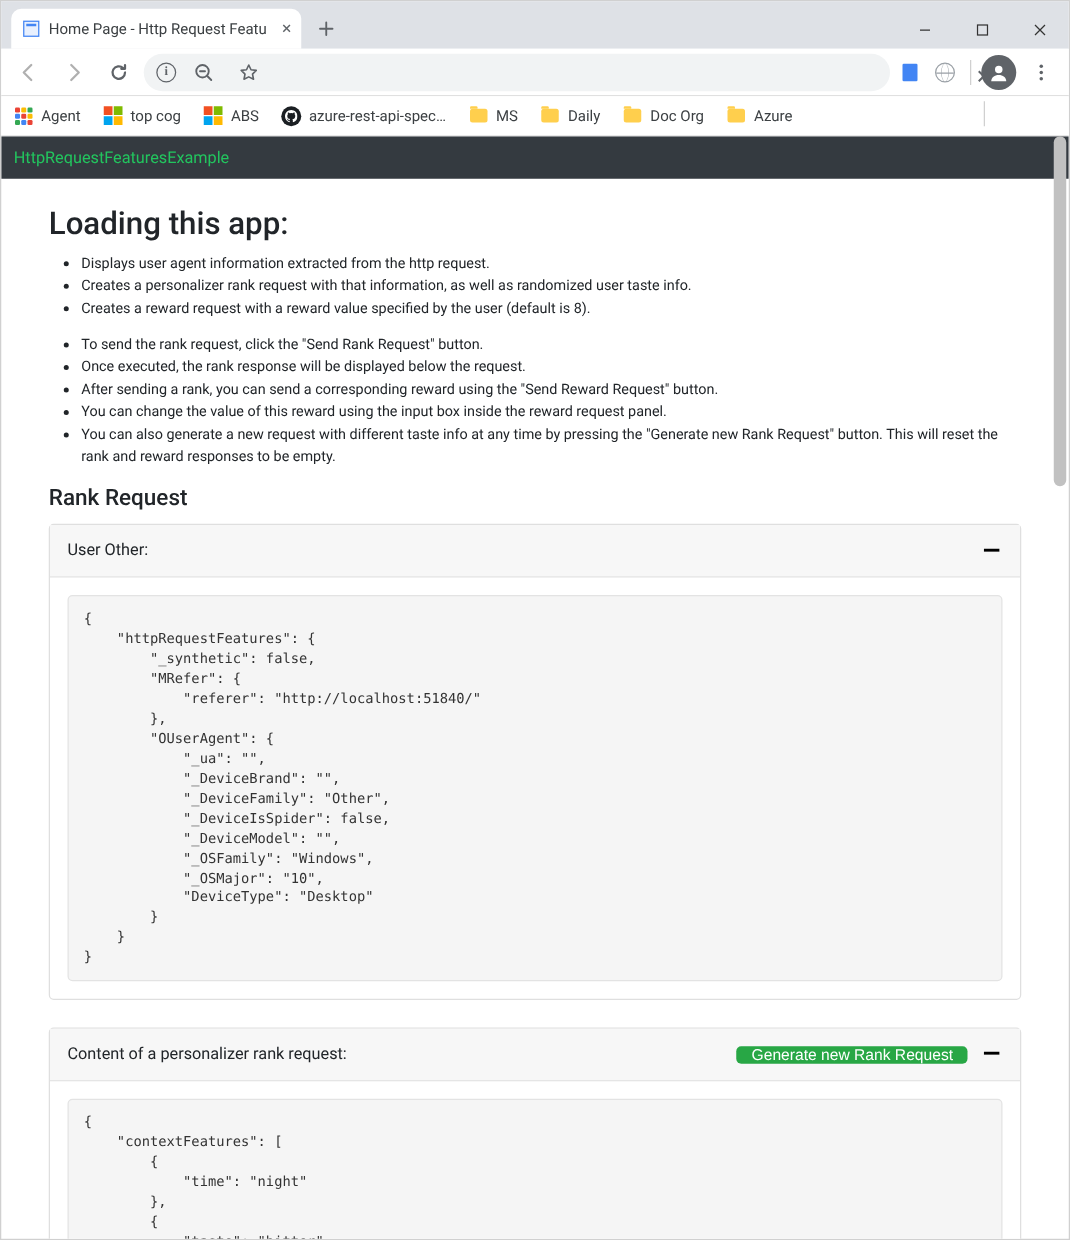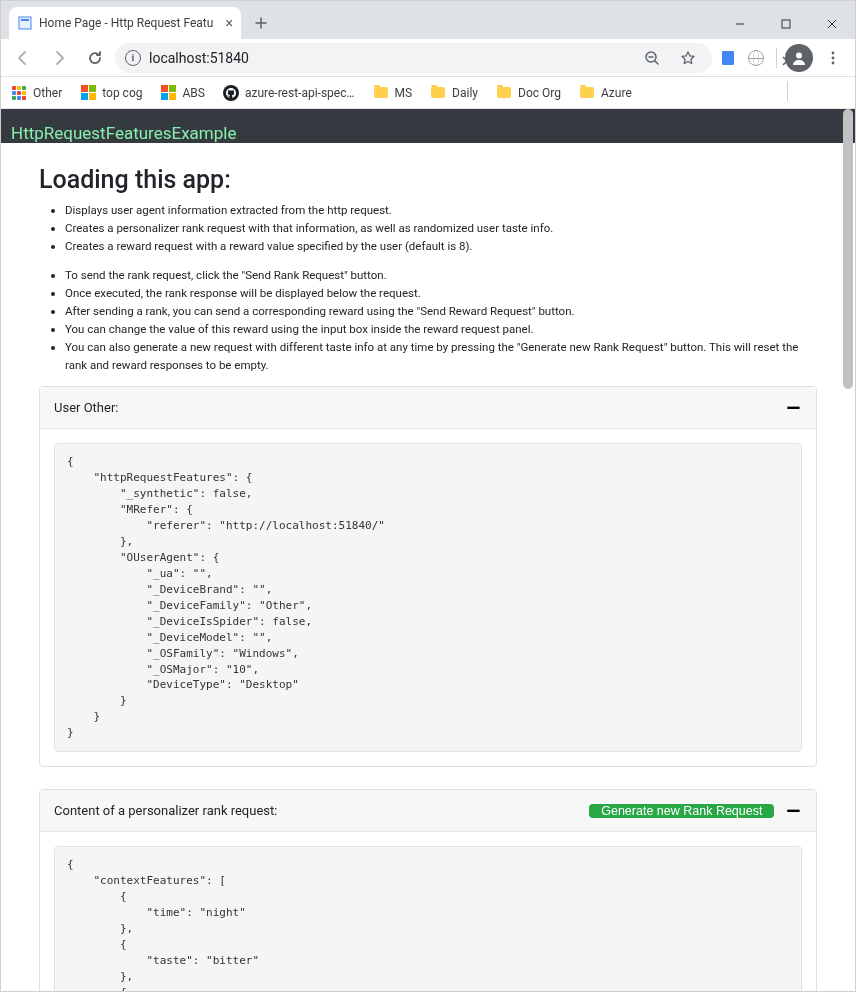--- a/index.html
+++ b/index.html
@@ -32,21 +32,21 @@
   .bm .ico {width:16px;height:16px;display:flex;align-items:center;justify-content:center;}
   .folder {width:14px;height:11px;background:#ffcf4d;border-radius:2px;position:relative;}
   .folder::before{content:"";position:absolute;top:-2px;left:0;width:6px;height:2px;background:#ffcf4d;border-radius:1px 1px 0 0;}
   .apps-ico {display:grid;grid-template-columns:repeat(3,4px);grid-template-rows:repeat(3,4px);gap:1px;}
   .apps-ico span{width:4px;height:4px;border-radius:1px;}
   .bm-overflow{margin-left:auto;display:flex;align-items:center;gap:14px;flex-direction:column;}
   
   .viewport {flex:1;overflow:hidden;position:relative;}
   .scroll-thumb {position:absolute;right:2px;top:0;width:10px;height:280px;background:#c1c1c1;border-radius:6px;}
   
-  .app-header {background:#343a40;color:#86efac;height:34px;display:flex;align-items:flex-end;padding:0 10px;font-size:17px;}
+  .app-header {background:#343a40;color:#22c55e;height:34px;display:flex;align-items:center;padding:0 10px;font-size:13px;}
   .container {padding: 10px 38px 0 38px;}
   h2.section {font-size:25px;font-weight:500;margin:12px 0 8px 0;}
   ul.info {margin:4px 0 12px 0;padding-left:26px;}
   ul.info li{font-size:11.5px;color:#212529;line-height:1.55;}
   h3.sub {font-size:18px;font-weight:500;margin:14px 0 8px 0;}
   
   .card {border:1px solid #dfdfdf;border-radius:4px;margin-top:10px;background:#fff;}
   .card-header{background:#f7f7f7;border-bottom:1px solid #e5e5e5;padding:10px 14px;display:flex;align-items:center;gap:10px;font-size:13px;color:#212529;}
   .card-header .spacer{flex:1;}
   .btn-green{background:#28a745;color:#fff;border:none;border-radius:4px;padding:0 12px;font-size:12.5px;cursor:pointer;}
@@ -117,21 +117,20 @@
           <path d="M7 3l6 6-6 6" fill="none" stroke="currentColor" stroke-width="1.8" stroke-linecap="round" stroke-linejoin="round"></path>
         </svg>
       </div>
     <div class="nav-btn">
         <svg width="18" height="18" viewBox="0 0 18 18">
           <path d="M14 9a5 5 0 1 1-1.5-3.5M14 3v3h-3" fill="none" stroke="#5f6368" stroke-width="1.8" stroke-linecap="round" stroke-linejoin="round"></path>
         </svg>
       </div>
     <div class="omnibox">
       <span class="info">i</span>
-      <span class="url">localhost:51840</span>
       <span class="omni-icon">
           <svg width="16" height="16" viewBox="0 0 16 16">
             <circle cx="7" cy="7" r="5" fill="none" stroke="#5f6368" stroke-width="1.5"></circle>
             <path d="M11 11l3 3M5 7h4" stroke="#5f6368" stroke-width="1.5" stroke-linecap="round"></path>
           </svg>
         </span>
       <span class="omni-icon">
           <svg width="16" height="16" viewBox="0 0 16 16">
             <path d="M8 2l1.8 3.8 4.2.5-3 3 0.8 4.1L8 11.5 4.2 13.4 5 9.3l-3-3 4.2-.5z" fill="none" stroke="#5f6368" stroke-width="1.3" stroke-linejoin="round"></path>
           </svg>
@@ -167,21 +166,21 @@
             <span style="background:#fbbc04"></span>
             <span style="background:#34a853"></span>
             <span style="background:#4285f4"></span>
             <span style="background:#ea4335"></span>
             <span style="background:#fbbc04"></span>
             <span style="background:#34a853"></span>
             <span style="background:#4285f4"></span>
             <span style="background:#ea4335"></span>
           </span>
         </span>
-      <span>Other</span>
+      <span>Agent</span>
     </div>
     <div class="bm">
         <span class="ico">
           <span class="ms-sq">
             <span></span>
             <span></span>
             <span></span>
             <span></span>
           </span>
         </span>
@@ -265,20 +264,21 @@
       </ul>
 
       <ul class="info">
         <li>To send the rank request, click the "Send Rank Request" button.</li>
         <li>Once executed, the rank response will be displayed below the request.</li>
         <li>After sending a rank, you can send a corresponding reward using the "Send Reward Request" button.</li>
         <li>You can change the value of this reward using the input box inside the reward request panel.</li>
         <li>You can also generate a new request with different taste info at any time by pressing the "Generate new Rank Request" button. This will reset the rank and reward responses to be empty.</li>
       </ul>
 
+      <h3 class="sub">Rank Request</h3>
 
       <div class="card">
         <div class="card-header">
           <span>User Other:</span>
           <span class="spacer"></span>
           <span class="collapse-dash">—</span>
         </div>
         <div class="card-body">
           <pre class="json">{
     "httpRequestFeatures": {

